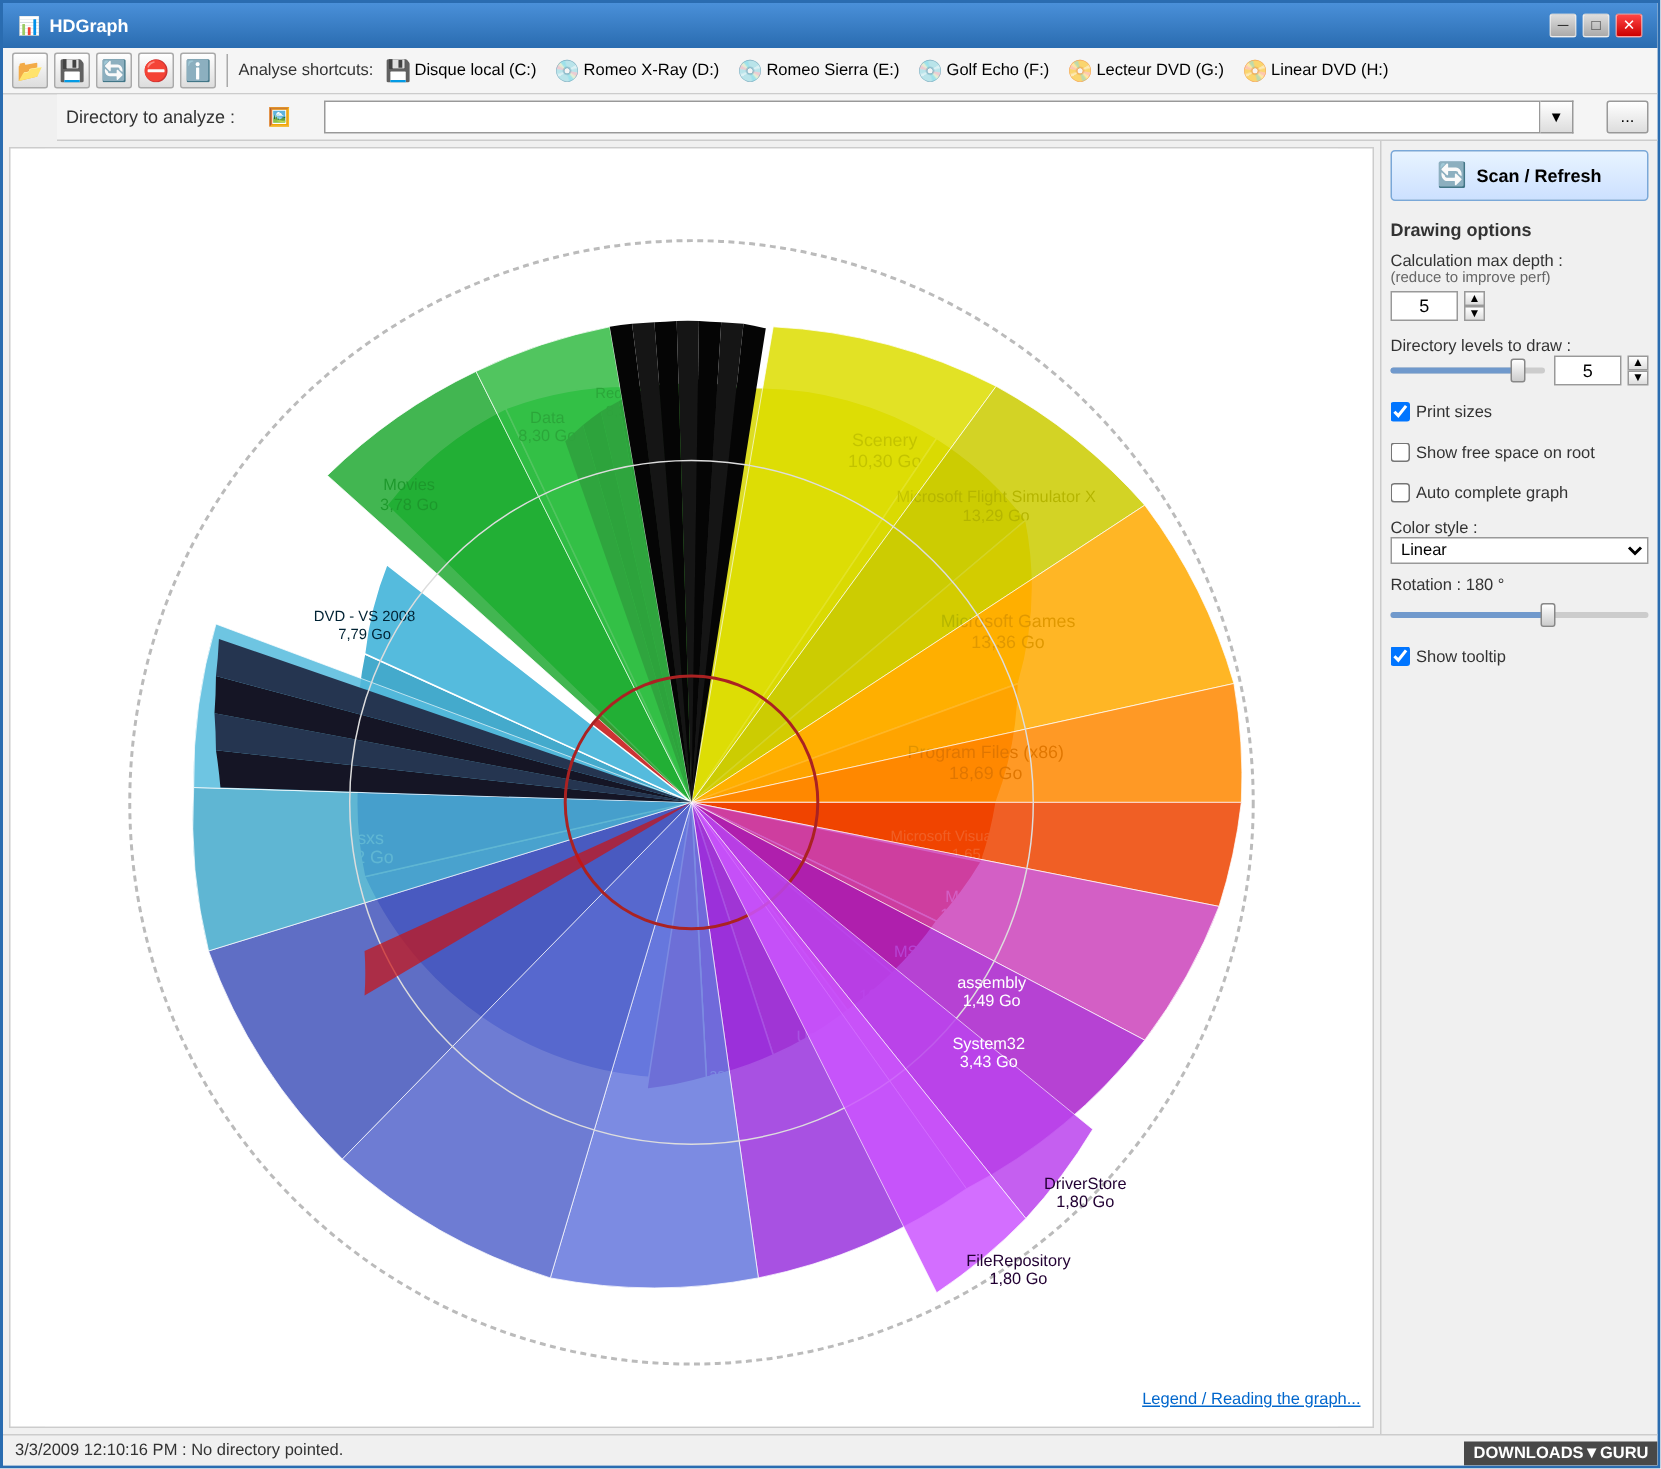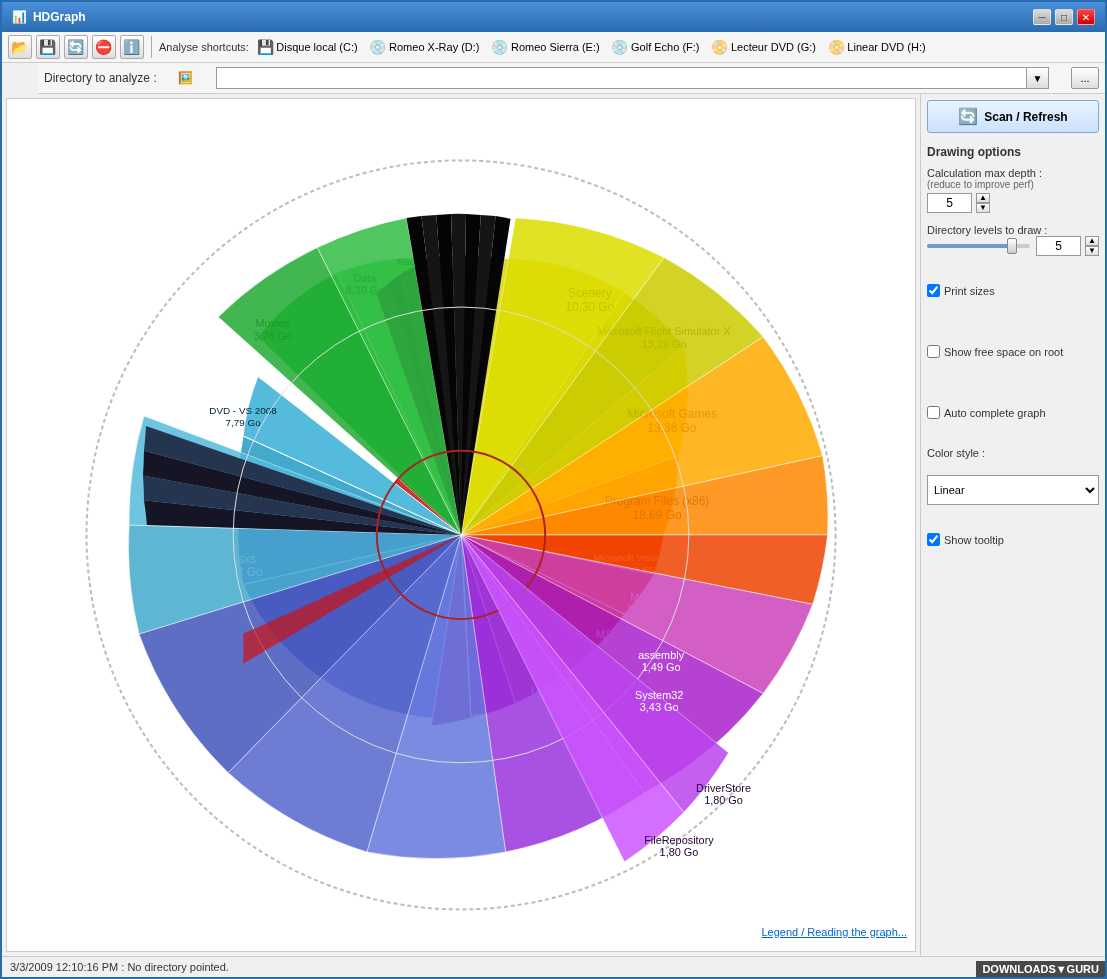--- a/index.html
+++ b/index.html
@@ -145,26 +145,26 @@
     .spinner-btns { display: flex; flex-direction: column; }
     .spinner-btn {
       width: 14px; height: 10px; border: 1px solid #999;
       background: linear-gradient(to bottom, #fff, #ddd);
       cursor: pointer; display: flex; align-items: center; justify-content: center;
       font-size: 8px; line-height: 1;
     }
     .slider-row { display: flex; align-items: center; gap: 6px; }
 
     .color-select {
-      width: 100%; height: 30px; border: 1px solid #999;
-      background: white; font-size: 11px; padding: 0 2px; margin-top: 16px;
+      width: 100%; height: 18px; border: 1px solid #999;
+      background: white; font-size: 11px; padding: 0 2px;
     }
 
     .checkbox-row {
-      display: flex; align-items: center; gap: 4px; font-size: 11px; margin: 20px 0;
+      display: flex; align-items: center; gap: 4px; font-size: 11px; margin: 3px 0;
     }
     .checkbox-row input[type=checkbox] { width: 13px; height: 13px; }
 
     
     .status-bar {
       background: #f0f0f0;
       border-top: 1px solid #ccc;
       padding: 4px 8px;
       font-size: 11px;
       color: #333;
@@ -492,20 +492,29 @@
 
       <div>
         <div class="option-label">Color style :</div>
         <select class="color-select">
           <option>Linear</option>
           <option>Rainbow</option>
           <option>Custom</option>
         </select>
       </div>
 
+      <div>
+        <div class="option-label">Rotation : <span>180 °</span></div>
+        <div style="position:relative; height:20px; display:flex; align-items:center; margin-top:4px;">
+          <div style="width:100%; height:4px; background:#ccc; border-radius:2px;">
+            <div style="width:60%; height:4px; background:#7099cc; border-radius:2px;"></div>
+          </div>
+          <div style="width:10px; height:16px; background:linear-gradient(to bottom,#fff,#ccc); border:1px solid #888; border-radius:2px; position:absolute; left:58%; cursor:pointer;"></div>
+        </div>
+      </div>
 
 
       <div class="checkbox-row">
         <input type="checkbox" checked="" style="">
         <label class="option-label">Show tooltip</label>
       </div>
 
     </div>
   </div>
 

